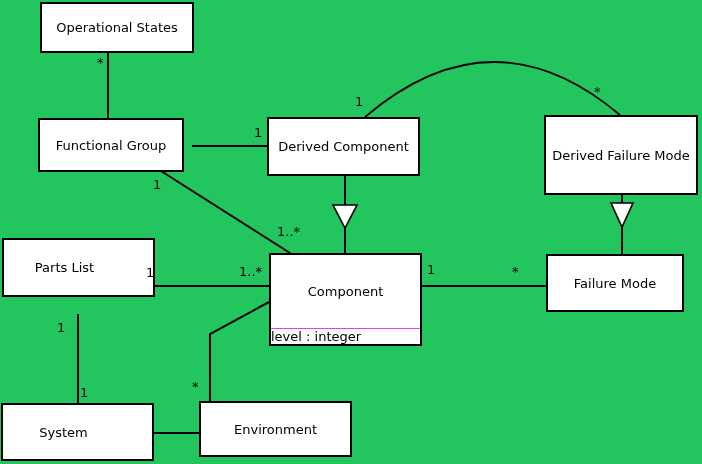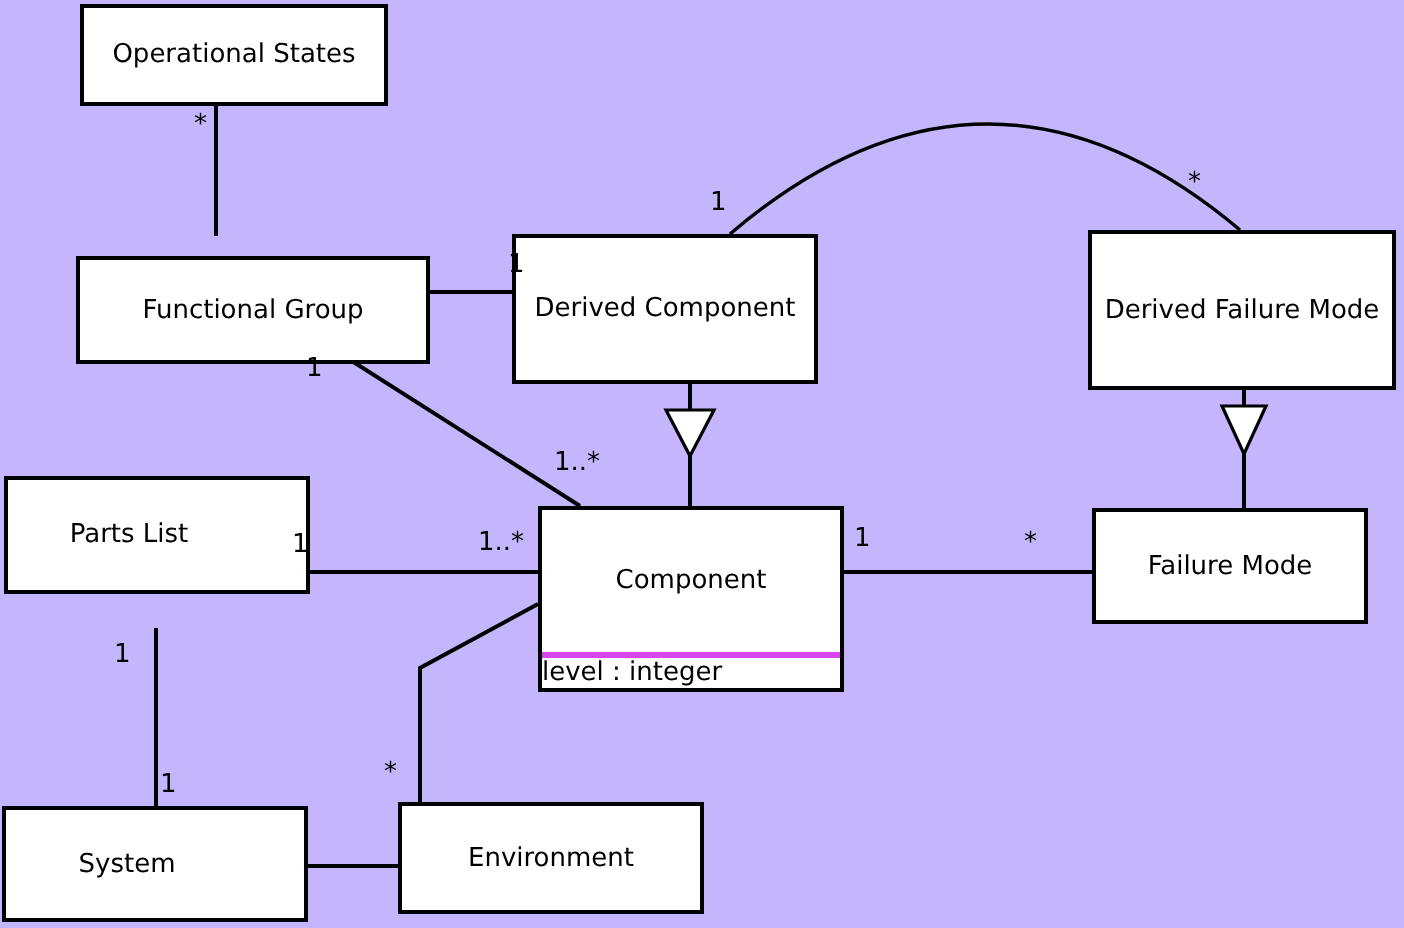--- a/index.html
+++ b/index.html
@@ -1,20 +1,20 @@
 <!DOCTYPE html>
 <html><head>
 <meta charset="utf-8">
 <style>
   html, body { margin: 0; padding: 0; background: #ffffff; }
   #diagram {
     position: relative;
     width: 702px;
     height: 464px;
-    background: #c4b5fd;
+    background: #22c55e;
     font-family: "DejaVu Sans", "Liberation Sans", sans-serif;
     font-size: 13px;
     color: #000000;
     overflow: hidden;
   }
   #connectors {
     position: absolute;
     left: 0; top: 0;
     width: 702px; height: 464px;
   }
@@ -36,21 +36,21 @@
     background: #ffffff;
     display: flex;
     flex-direction: column;
   }
   .uml-class-2c .title {
     box-sizing: border-box;
     height: 78px;
     display: flex;
     align-items: center;
     justify-content: center;
-    border-bottom: 3px solid #d946ef;
+    border-bottom: 1px solid #d946ef;
   }
   .uml-class-2c .attrs {
     box-sizing: border-box;
     flex: 1;
     display: flex;
     align-items: center;
   }
   .mult {
     position: absolute;
     font-size: 13px;
@@ -89,25 +89,25 @@
 
     <line x1="154" y1="433" x2="199" y2="433" stroke="#000" stroke-width="2"></line>
 
     <polyline points="210,401 210,334 269,302" fill="none" stroke="#000" stroke-width="2"></polyline>
   </svg>
 
   <div class="uml-class" style="left:40px; top:2px; width:154px; height:51px;">
     <span>Operational States</span>
   </div>
 
-  <div class="uml-class" style="left:38px; top:128px; width:177px; height:54px;justify-content:center;">
+  <div class="uml-class" style="left:38px; top:118px; width:146px; height:54px;justify-content:center;">
     <span>Functional Group</span>
   </div>
 
-  <div class="uml-class" style="left:256px; top:117px; width:153px; height:75px;">
+  <div class="uml-class" style="left:267px; top:117px; width:153px; height:59px;">
     <span>Derived Component</span>
   </div>
 
   <div class="uml-class" style="left:544px; top:115px; width:154px; height:80px;">
     <span>Derived Failure Mode</span>
   </div>
 
   <div class="uml-class shift-left" style="left:2px; top:238px; width:153px; height:59px;">
     <span>Parts List</span>
   </div>

